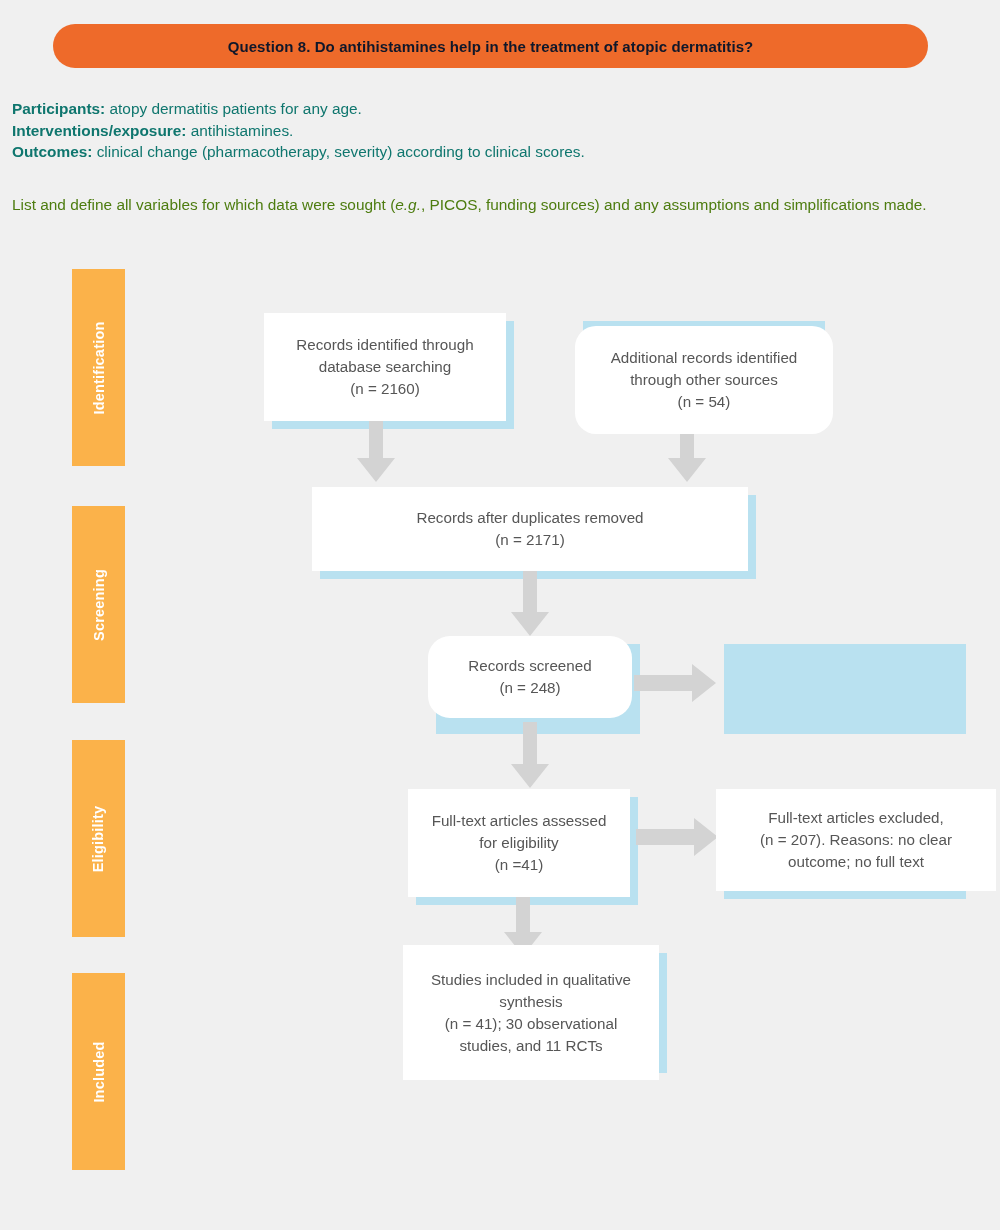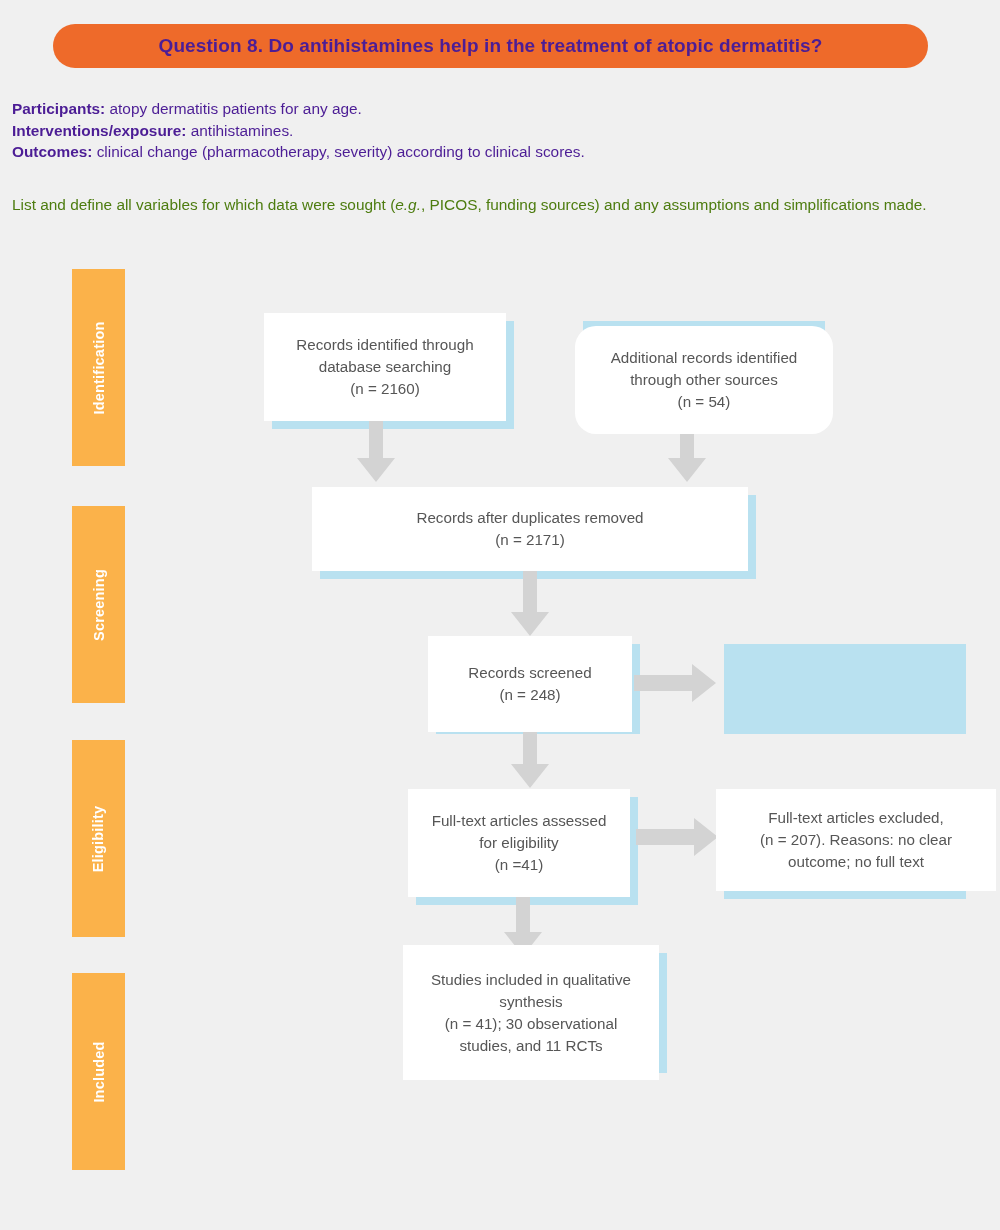--- a/index.html
+++ b/index.html
@@ -23,38 +23,38 @@
     top: 24px;
     width: 875px;
     height: 44px;
     background: #ee6a2a;
     border-radius: 22px;
     display: flex;
     align-items: center;
     justify-content: center;
   }
   .banner-title {
-    color: #4c1d95;
-    font-size: 19px;
+    color: #0f172a;
+    font-size: 15px;
     font-weight: bold;
     letter-spacing: 0.1px;
     white-space: nowrap;
   }
 
   
   .intro {
     position: absolute;
     left: 12px;
     top: 98px;
     width: 976px;
   }
   .intro-line {
     font-size: 15.4px;
     line-height: 21.5px;
-    color: #4c1d95;
+    color: #0f766e;
     white-space: nowrap;
   }
   .intro-line b { font-weight: bold; }
   .intro-note {
     position: absolute;
     left: 12px;
     top: 194px;
     font-size: 15.4px;
     line-height: 21px;
     color: #4d7c0f;
@@ -188,21 +188,21 @@
       <div>Records after duplicates removed</div>
       <div>(n = 2171)</div>
     </div>
   </div>
 
   <svg class="arrow-down" style="left:509px; top:566px;" width="42" height="72" viewBox="0 0 42 72">
     <polygon points="14,0 28,0 28,46 40,46 21,70 2,46 14,46" fill="#d3d3d3"></polygon>
   </svg>
 
   <div class="fbox-shadow" style="left:436px; top:644px; width:204px; height:90px;"></div>
-  <div class="fbox" style="left:428px; top:636px; width:204px; height:96px;">
+  <div class="fbox" style="left:428px; top:636px; width:204px; height:82px;border-radius:22px;">
     <div class="fbox-text">
       <div>Records screened</div>
       <div>(n = 248)</div>
     </div>
   </div>
 
   <div class="fbox-shadow" style="left:724px; top:644px; width:242px; height:90px;"></div>
 
   <svg class="arrow-right" style="left:634px; top:663px;" width="84" height="40" viewBox="0 0 84 40">
     <polygon points="0,12 58,12 58,1 82,20 58,39 58,28 0,28" fill="#d3d3d3"></polygon>

